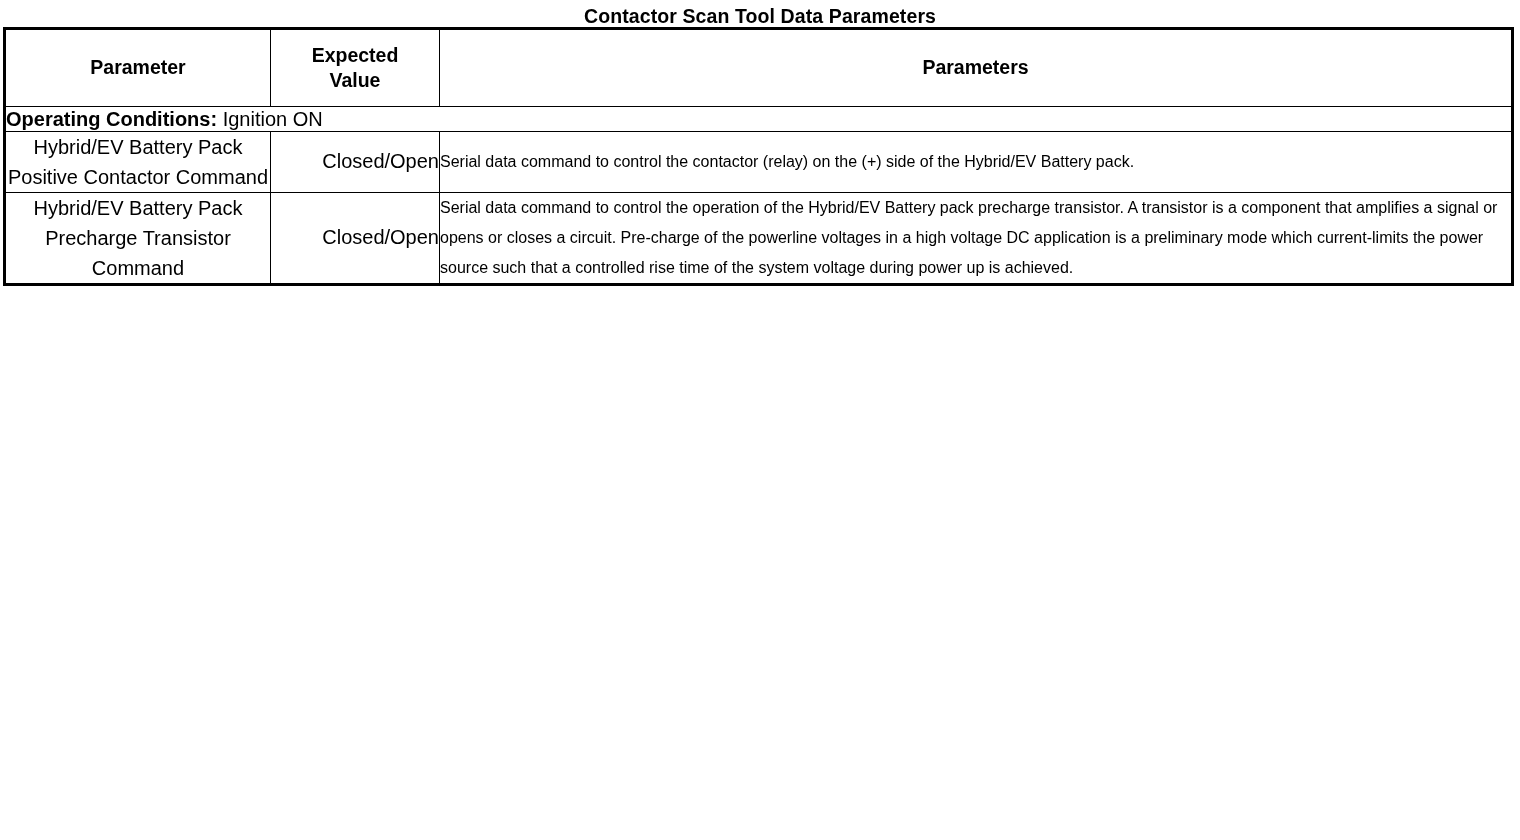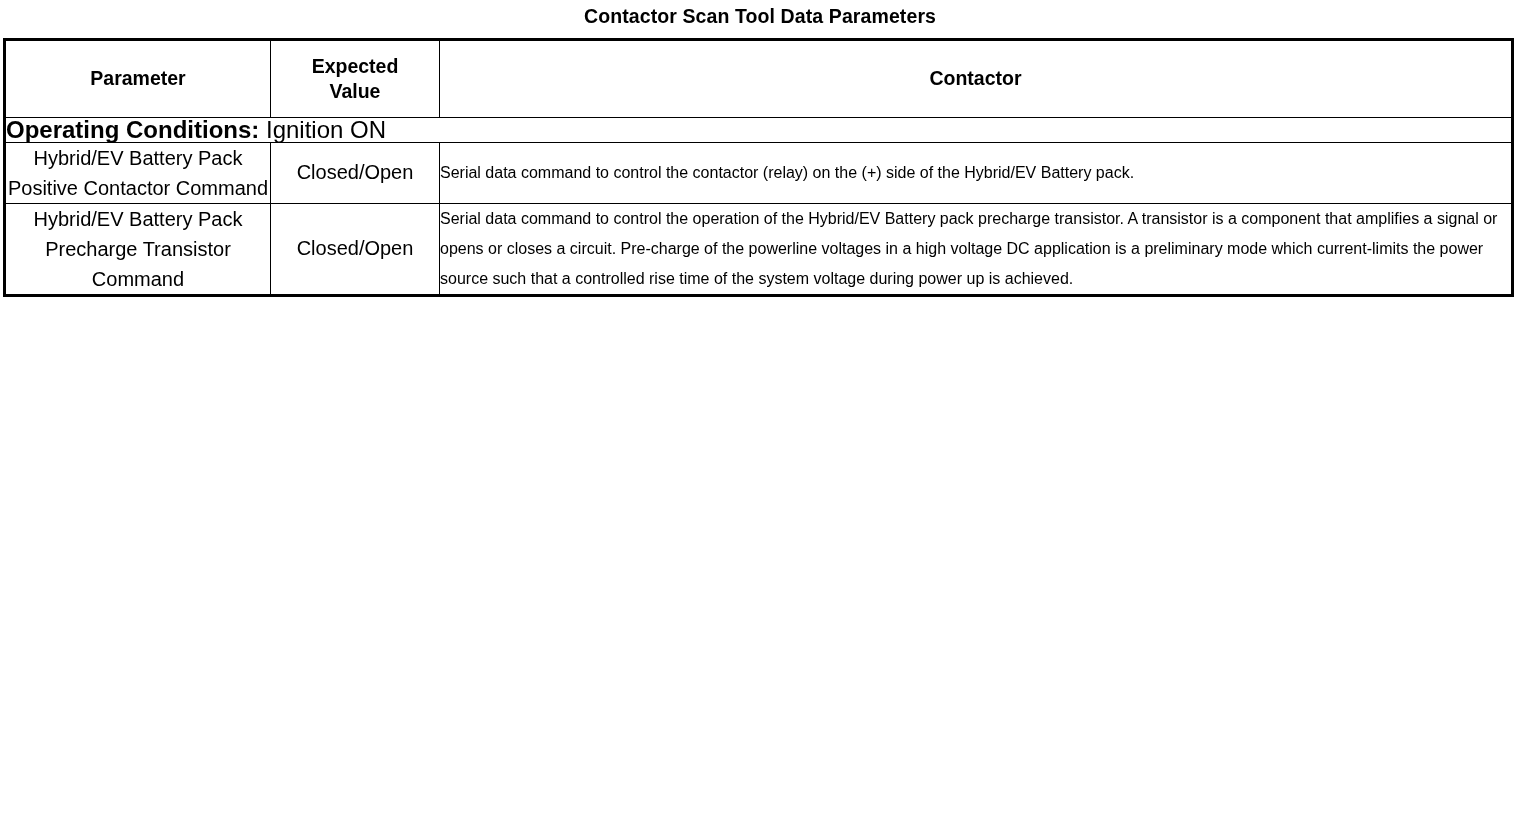--- a/index.html
+++ b/index.html
@@ -19,21 +19,21 @@
     width: 1520px;
     height: 840px;
     box-sizing: border-box;
   }
   .doc-title {
     text-align: center;
     font-size: 19.5px;
     font-weight: bold;
     line-height: 1;
     padding-top: 7px;
-    padding-bottom: 11px;
+    padding-bottom: 0;
     letter-spacing: 0.1px;
   }
   table.param-table {
     border-collapse: collapse;
     table-layout: fixed;
     width: 1484px;
     margin-left: 3px;
     border: 3px solid #000;
   }
   table.param-table td,
@@ -56,39 +56,39 @@
   }
   th.h-param, th.h-def {
     vertical-align: bottom;
     padding-bottom: 9px;
   }
   th.h-exp {
     vertical-align: middle;
     margin-left: 24px;
   }
   td.oc-cell {
-    font-size: 24px;
+    font-size: 20px;
     text-align: left;
     padding: 4px 0 5px 8px;
     line-height: 24px;
     white-space: nowrap;
   }
   td.oc-cell .oc-label {
     font-weight: bold;
   }
   td.param-cell {
     font-size: 20px;
     line-height: 30px;
     text-align: center;
     padding: 6px 6px 7px 8px;
     vertical-align: middle;
   }
   td.exp-cell {
     font-size: 20px;
-    text-align: center;
+    text-align: right;
     vertical-align: middle;
     padding: 2px 4px;
     white-space: nowrap;
   }
   td.def-cell {
     font-size: 16px;
     line-height: 30px;
     text-align: left;
     vertical-align: middle;
     padding: 6px 10px 7px 9px;
@@ -107,21 +107,21 @@
       <col class="c-exp">
       <col class="c-def">
     </colgroup>
     <thead>
       <tr>
         <th class="h-cell h-param">Parameter</th>
         <th class="h-cell h-exp">
           <span>Expected</span><br>
           <span>Value</span>
         </th>
-        <th class="h-cell h-def">Contactor</th>
+        <th class="h-cell h-def">Parameters</th>
       </tr>
     </thead>
     <tbody>
       <tr>
         <td class="oc-cell" colspan="3">
           <span class="oc-label">Operating Conditions:</span>
           <span>Ignition ON</span>
         </td>
       </tr>
 

